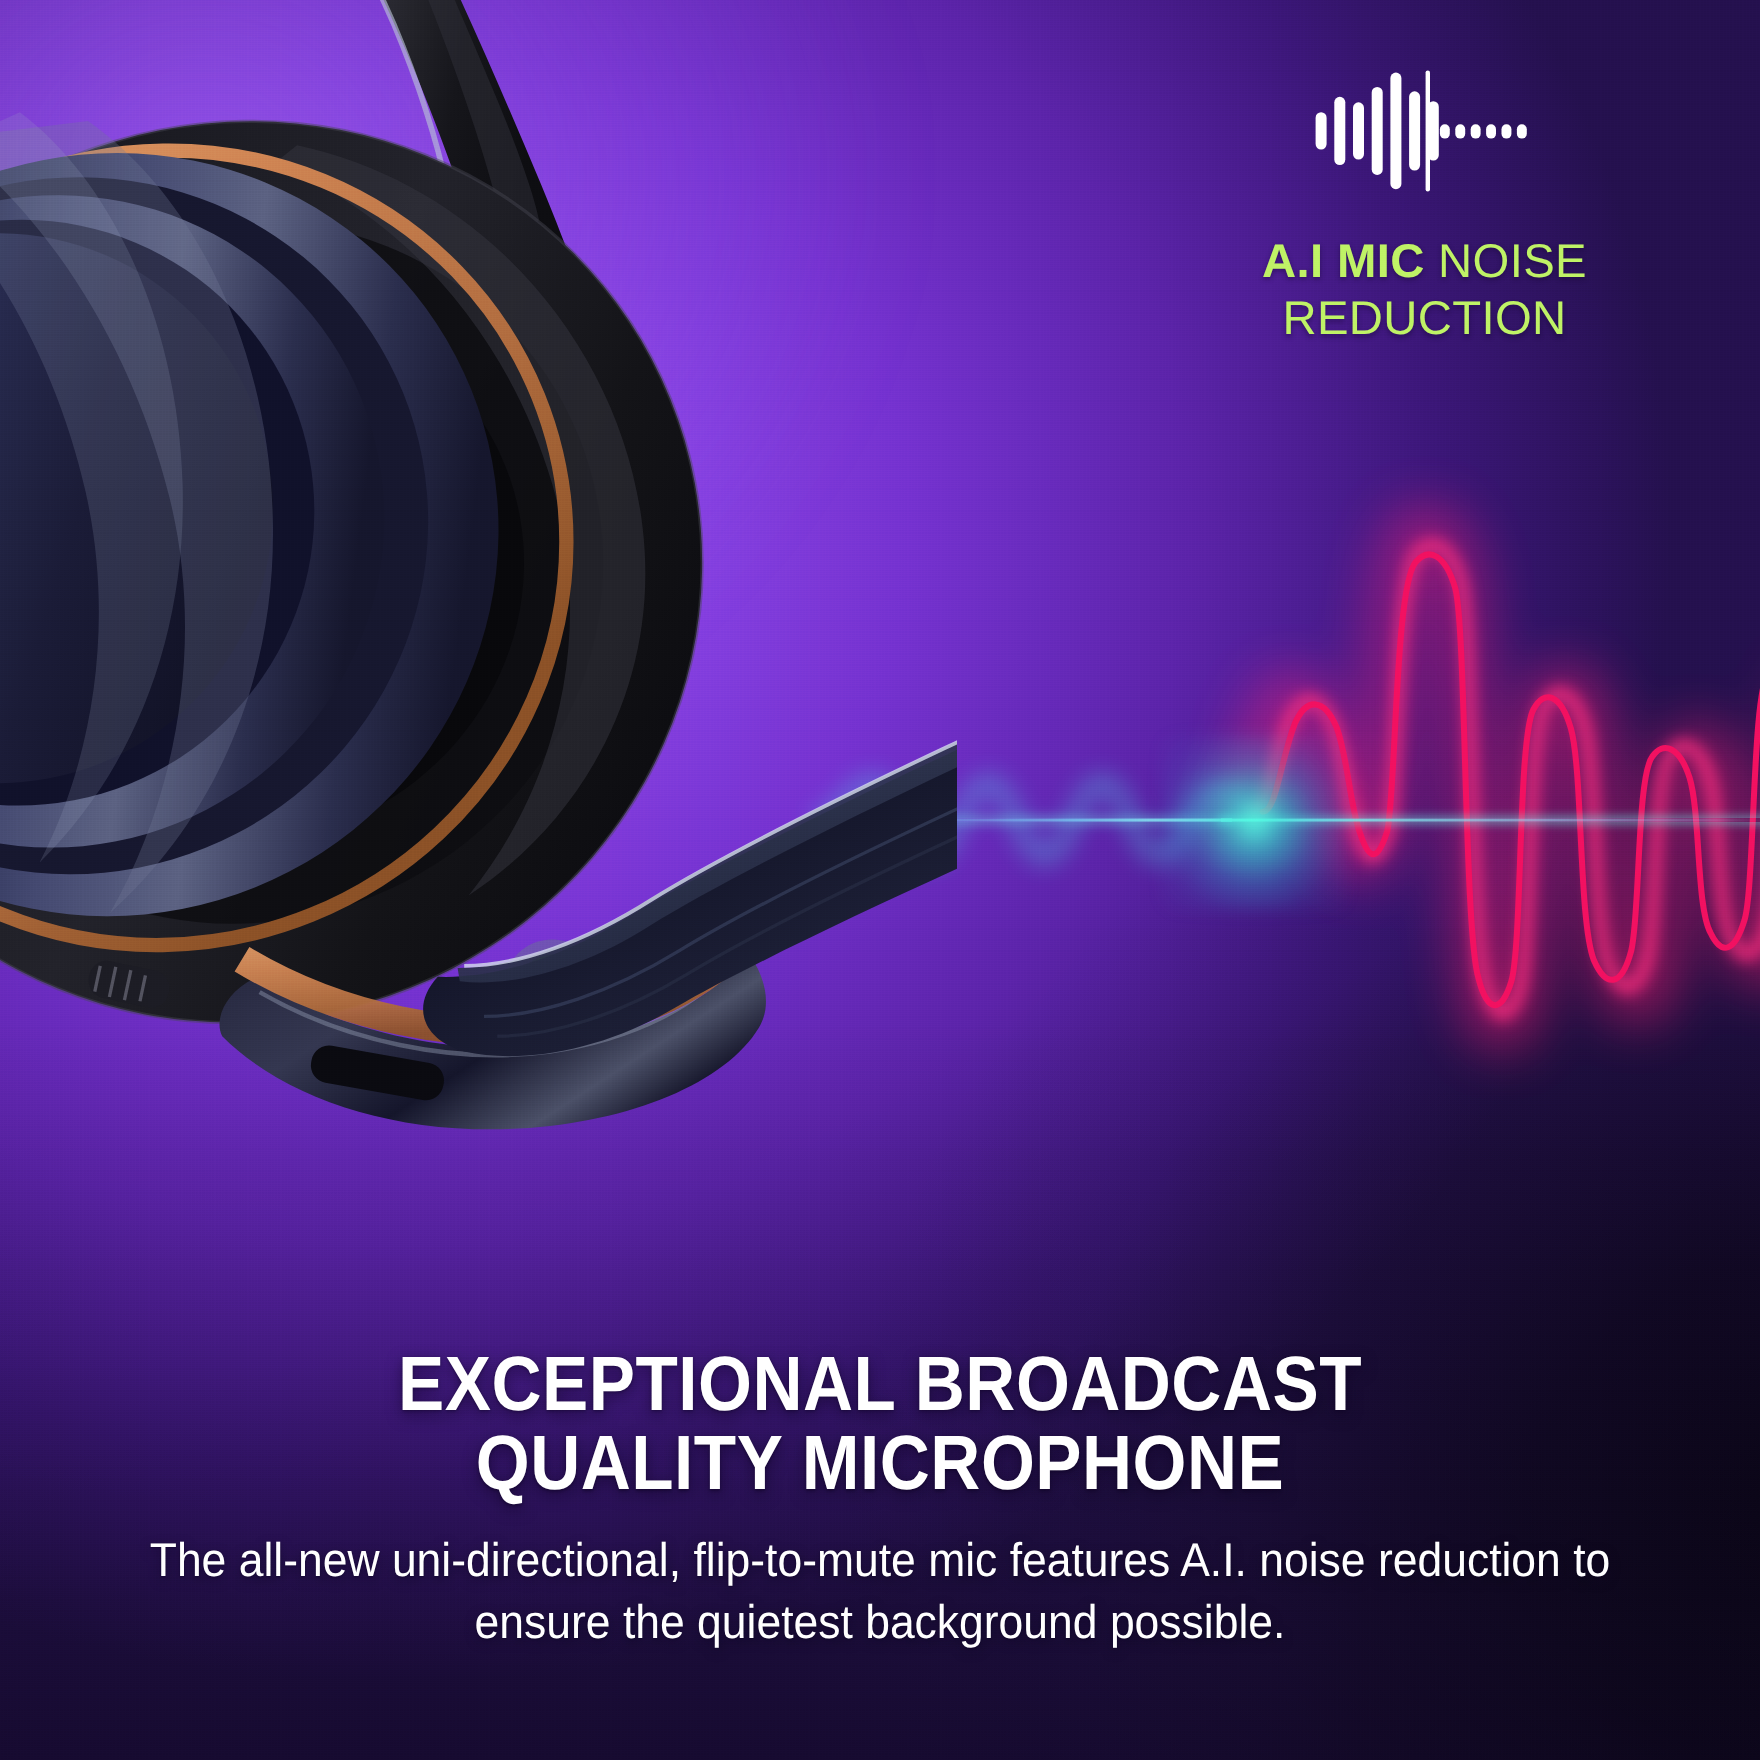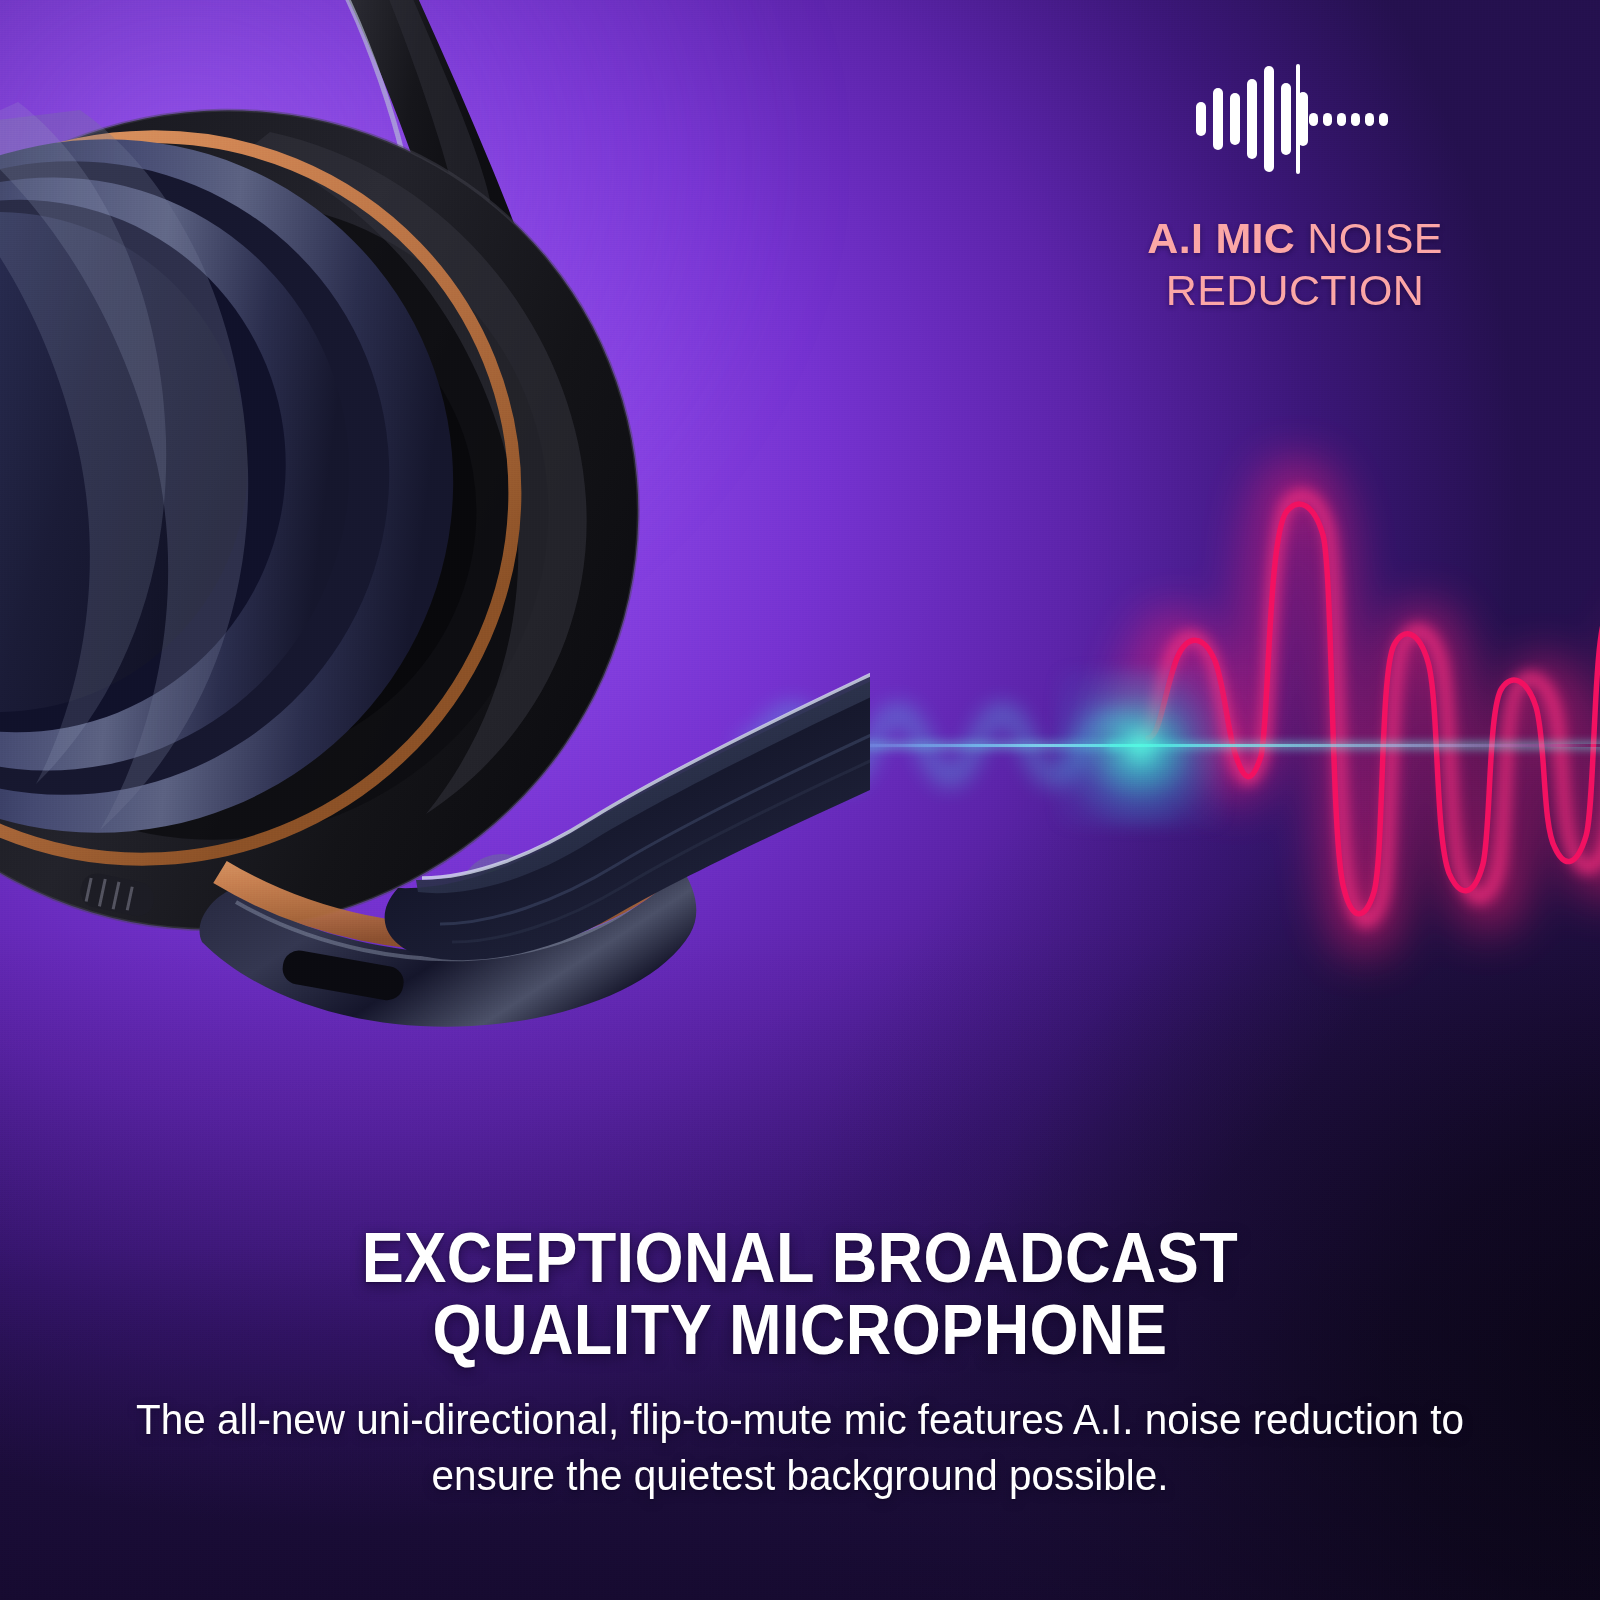--- a/index.html
+++ b/index.html
@@ -129,21 +129,21 @@
     display:flex; align-items:center; gap:5px;
   }
   .wf-dot { width:9px; height:13px; background:#ffffff; border-radius:5px; }
 
   
   .ai-title {
     position:absolute;
     left:1060px; top:212px;
     width:470px;
     text-align:center;
-    color:#fca5a5;
+    color:#bef264;
     font-size:43px;
     line-height:1.22;
     letter-spacing:0.3px;
     font-weight:400;
     text-shadow: 0 2px 5px rgba(20,5,45,0.45);
   }
   .ai-title b { font-weight:700; }
 
   .headline {
     position:absolute;

